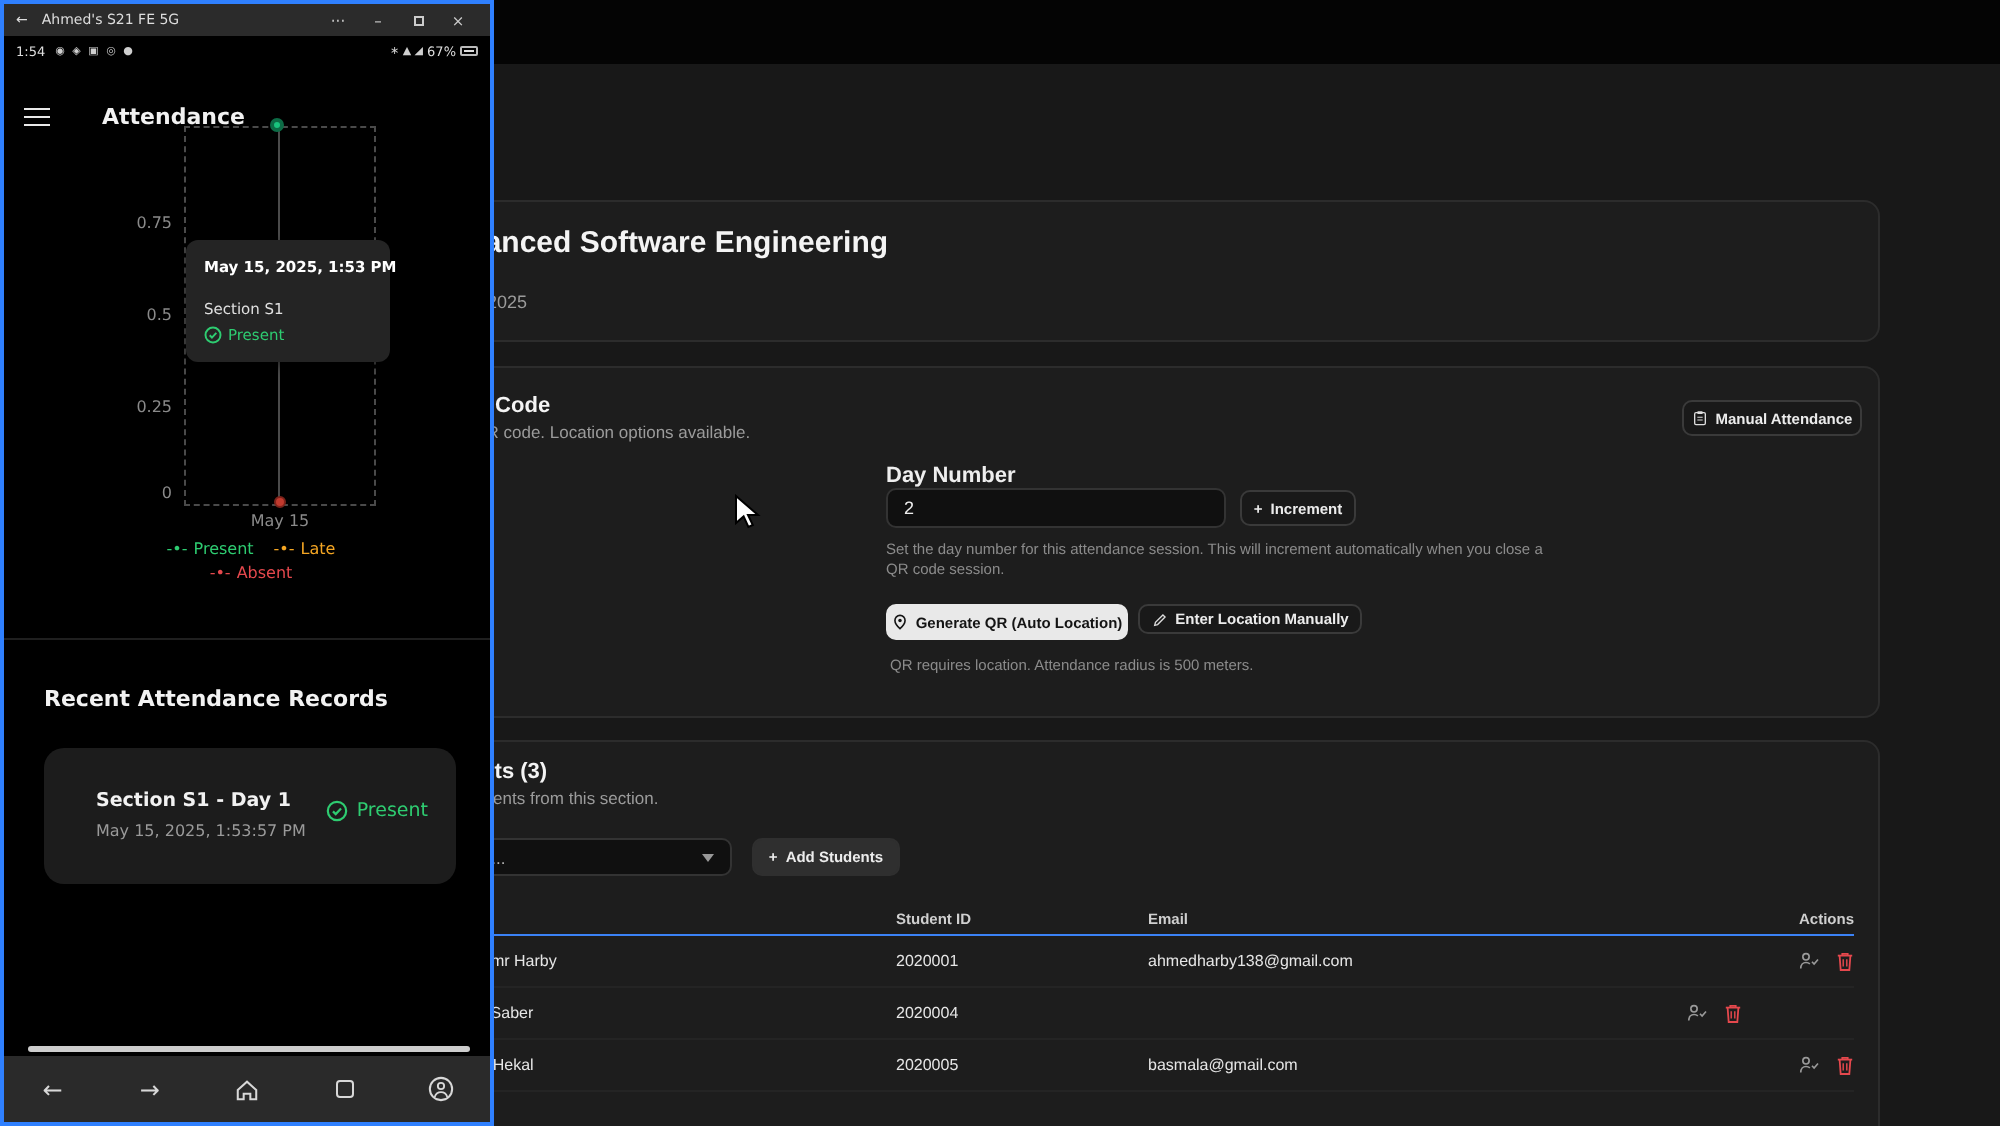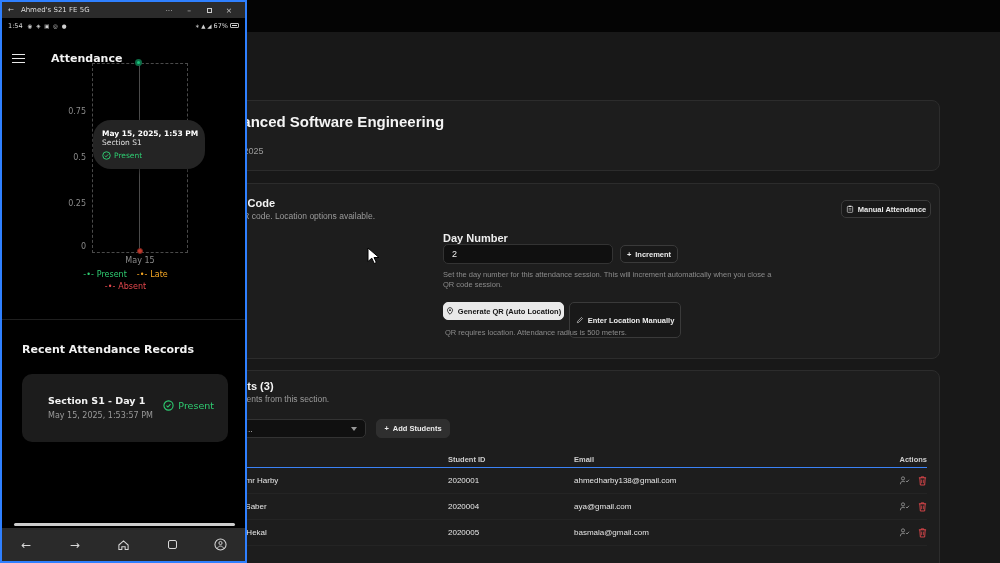--- a/index.html
+++ b/index.html
@@ -25,21 +25,21 @@
   .sec-desc    { position:absolute; font-size:8.5px; color:#9b9b9b; white-space:nowrap; }
   #qr-card .sec-heading { left:31px; top:13px; }
   #qr-card .sec-desc    { left:16px; top:27px; }
 
   .btn { position:absolute; display:flex; align-items:center; justify-content:center; gap:4px;
          border:1px solid #3a3a3a; border-radius:5px; background:#191919; color:#ececec;
          font-size:7.5px; font-weight:600; font-family:inherit; white-space:nowrap; cursor:default; }
   #manual-btn    { left:644px; top:16px;  width:90px;  height:18px; }
   #increment-btn { left:423px; top:61px;  width:58px;  height:18px; }
   #gen-qr-btn    { left:246px; top:118px; width:121px; height:18px; background:#e9e9e9; color:#141414; border:1px solid #e9e9e9; }
-  #loc-btn       { left:372px; top:118px; width:112px; height:36px; }
+  #loc-btn       { left:372px; top:118px; width:112px; height:15px; }
   #add-students-btn { left:179px; top:48px; width:74px; height:19px; background:#2f2f2f; border:1px solid #2f2f2f; }
 
   .day-label { position:absolute; left:246px; top:48px; font-size:11px; font-weight:700; color:#eee; }
   #day-input { position:absolute; left:246px; top:60px; width:170px; height:20px; background:#101010;
                border:1px solid #333; border-radius:5px; color:#eee; font-size:9px; padding:0 8px;
                font-family:inherit; outline:none; }
   .day-help { position:absolute; left:246px; top:86px; width:340px; font-size:7.5px; line-height:10px; color:#8b8b8b; }
   .qr-note  { position:absolute; left:248px; top:144px; font-size:7.5px; color:#8b8b8b; }
 
   #students-card { left:196px; top:370px; width:744px; height:220px; }
@@ -86,24 +86,24 @@
 
   .plot  { position:absolute; left:90px; top:61px; width:96px; height:190px; border:1px dashed #4a4a4a; }
   .ytick { position:absolute; left:52px; width:32px; text-align:right; font-size:8px; color:#8a8a8a; }
   .vline { position:absolute; left:137px; top:62px; width:1px; height:188px; background:#4b4b4b; }
   .dot-top    { position:absolute; left:133px; top:57px; width:7px; height:7px; border-radius:50%;
                 background:#19c37d; border:2px solid #0c6b45; }
   .dot-bottom { position:absolute; left:135px; top:246px; width:6px; height:6px; border-radius:50%;
                 background:#c13a2e; border:1px solid #7c221a; }
   .xlabel { position:absolute; left:110px; top:254px; width:56px; text-align:center; font-size:8px; color:#8a8a8a; }
 
-  .tooltip { position:absolute; left:91px; top:118px; width:112px; background:#242424; border-radius:18px;
+  .tooltip { position:absolute; left:91px; top:118px; width:102px; background:#242424; border-radius:6px;
              padding:9px; box-shadow:0 2px 6px rgba(0,0,0,.55); }
   .tt1 { font-size:7.5px; font-weight:700; color:#fff; white-space:nowrap; }
-  .tt2 { font-size:7.5px; color:#e0e0e0; margin-top:0; }
+  .tt2 { font-size:7.5px; color:#e0e0e0; margin-top:12px; }
   .tt3 { display:flex; align-items:center; gap:3px; margin-top:4px; font-size:7.5px; color:#2ecc71; }
 
   .legend { position:absolute; left:58px; top:268px; width:131px; display:flex; flex-wrap:wrap;
             justify-content:center; column-gap:10px; row-gap:3px; font-size:8px; }
   .leg-item { display:flex; gap:3px; align-items:center; white-space:nowrap; }
   .c-green  { color:#2ecc71; }
   .c-orange { color:#f5a623; }
   .c-red    { color:#e5484d; }
 
   .pdivider { position:absolute; left:0; top:317px; width:243px; height:1px; background:#1f1f1f; }
@@ -220,21 +220,20 @@
               <path d="M2 3 L2.6 11 H7.4 L8 3" fill="none" stroke="#e5484d" stroke-width="1"></path>
               <path d="M4 5v4 M6 5v4" stroke="#e5484d" stroke-width="0.8"></path>
             </svg>
         </span>
       </div>
     </div>
 
     <div class="trow">
       <div>Aya Amr Saber</div>
       <div>2020004</div>
-      <div>aya@gmail.com</div>
       <div class="cell-actions">
         <span class="icon-btn">
           <svg viewBox="0 0 14 12" width="11" height="9">
               <circle cx="5" cy="3.2" r="2.1" fill="none" stroke="#9a9a9a" stroke-width="1.1"></circle>
               <path d="M1.5 11 C1.5 8.6 3 7 5 7 C6 7 6.9 7.3 7.6 7.9" fill="none" stroke="#9a9a9a" stroke-width="1.1"></path>
               <path d="M9 6.5 L10.4 8 L13 5" fill="none" stroke="#9a9a9a" stroke-width="1.1"></path>
             </svg>
         </span>
         <span class="icon-btn">
           <svg viewBox="0 0 10 12" width="9" height="11">

